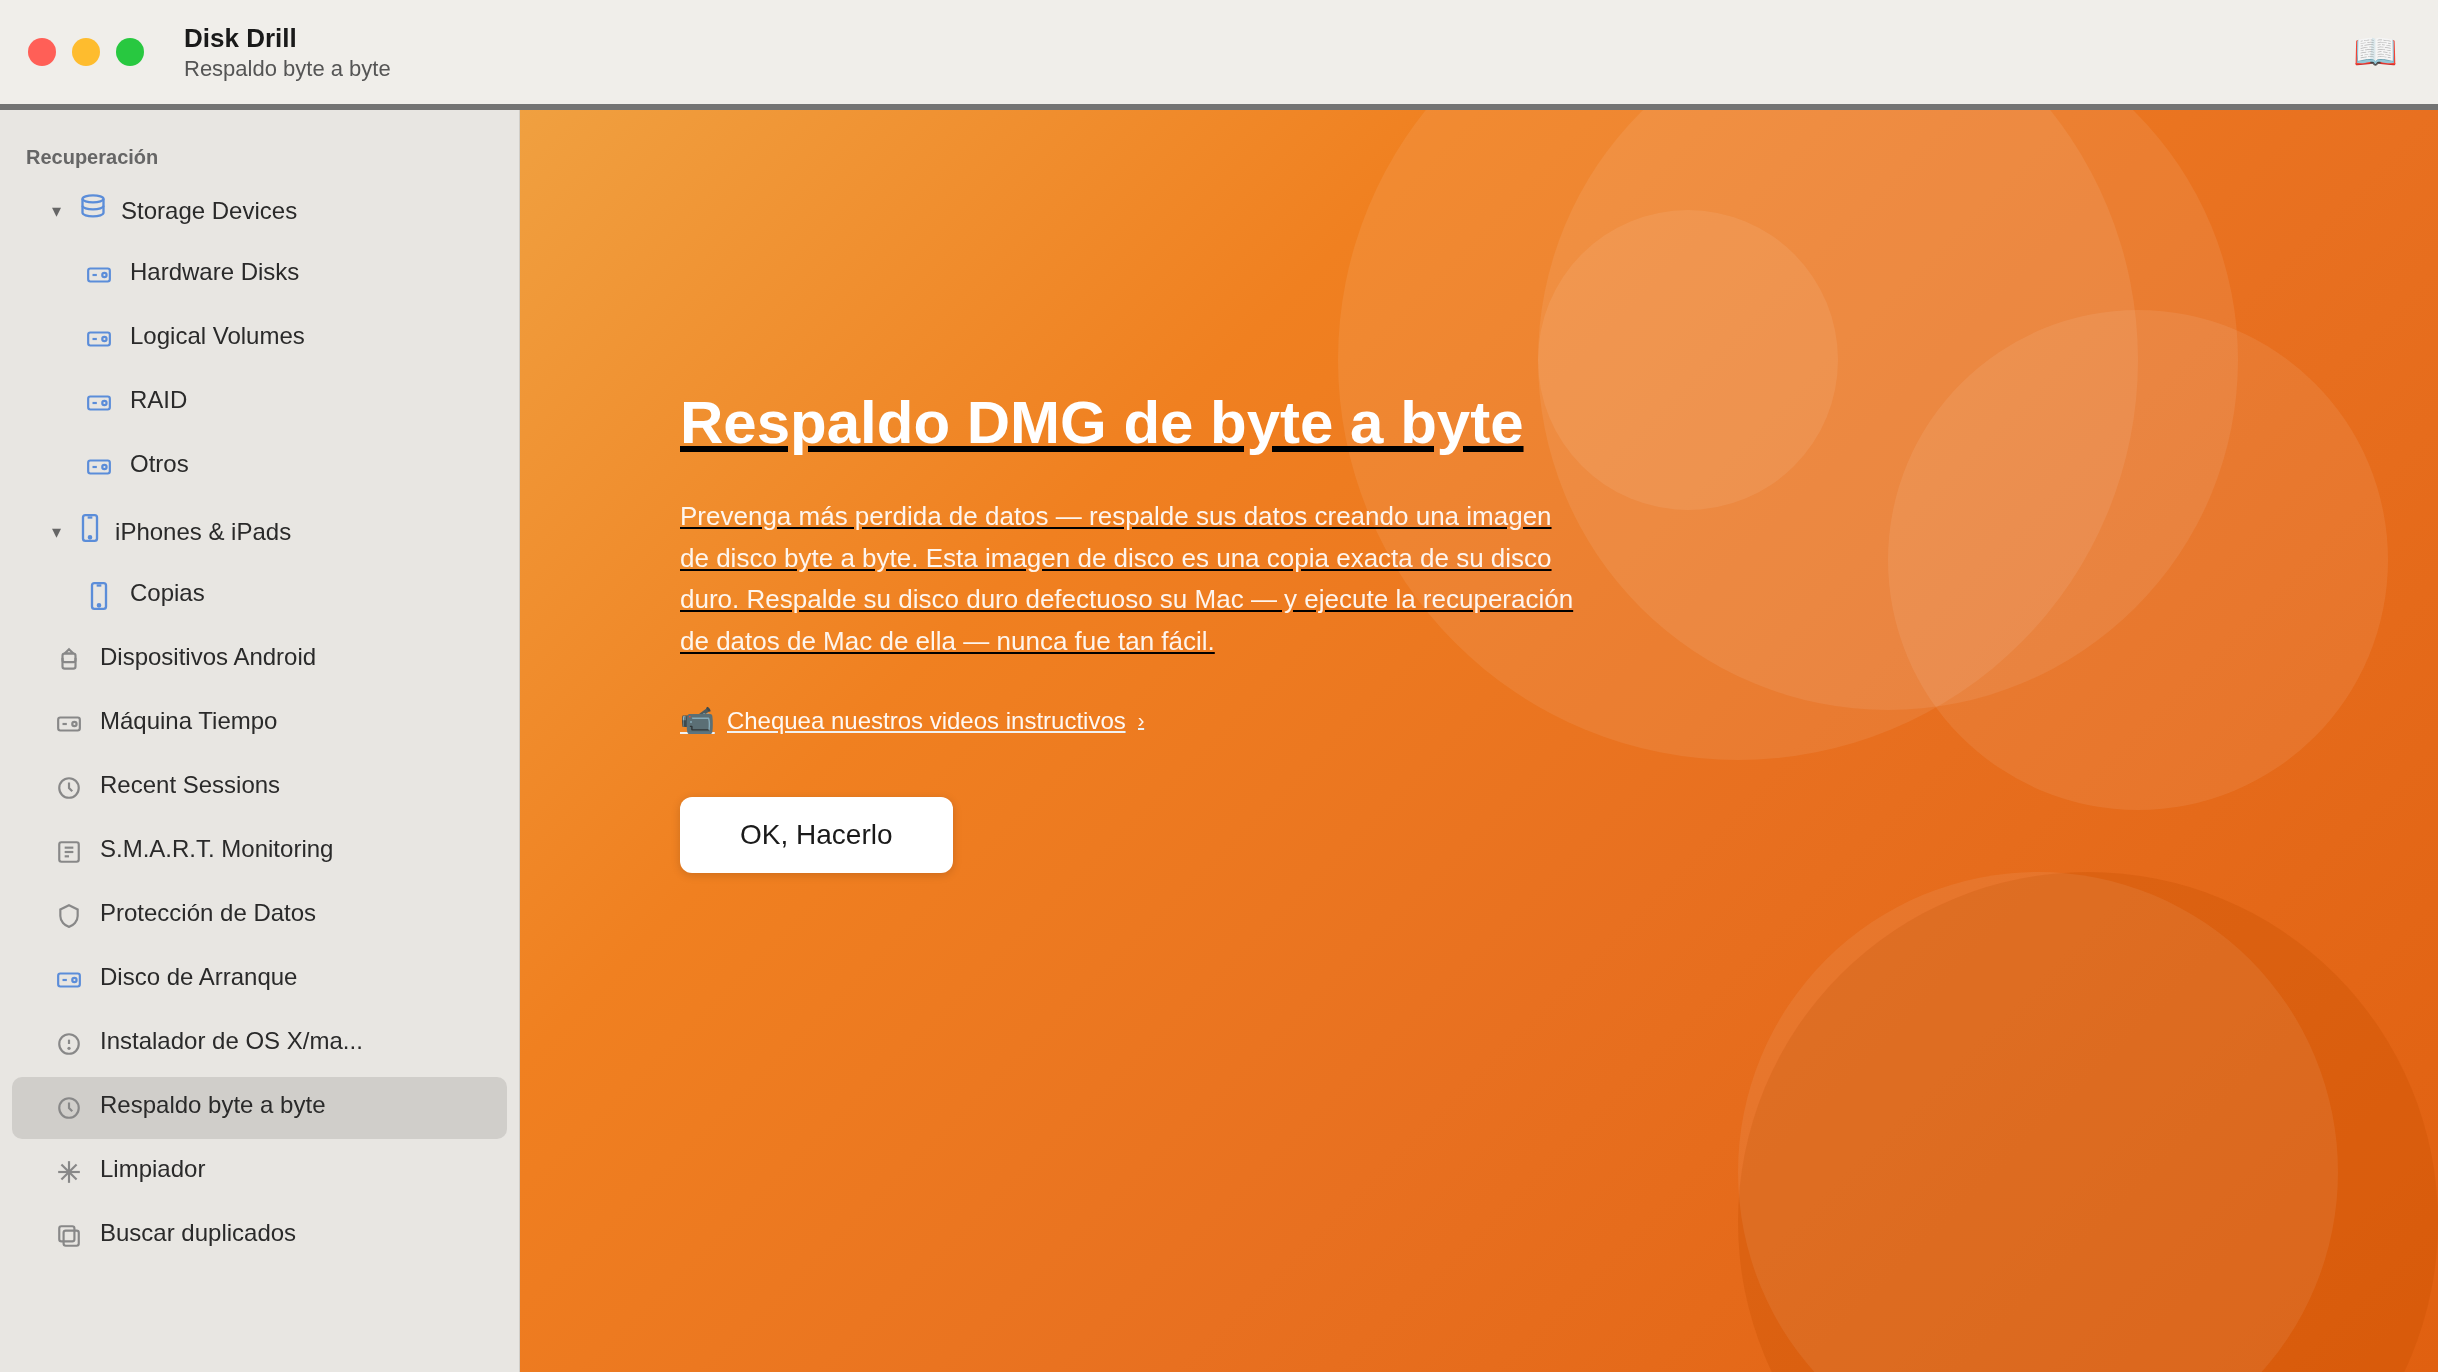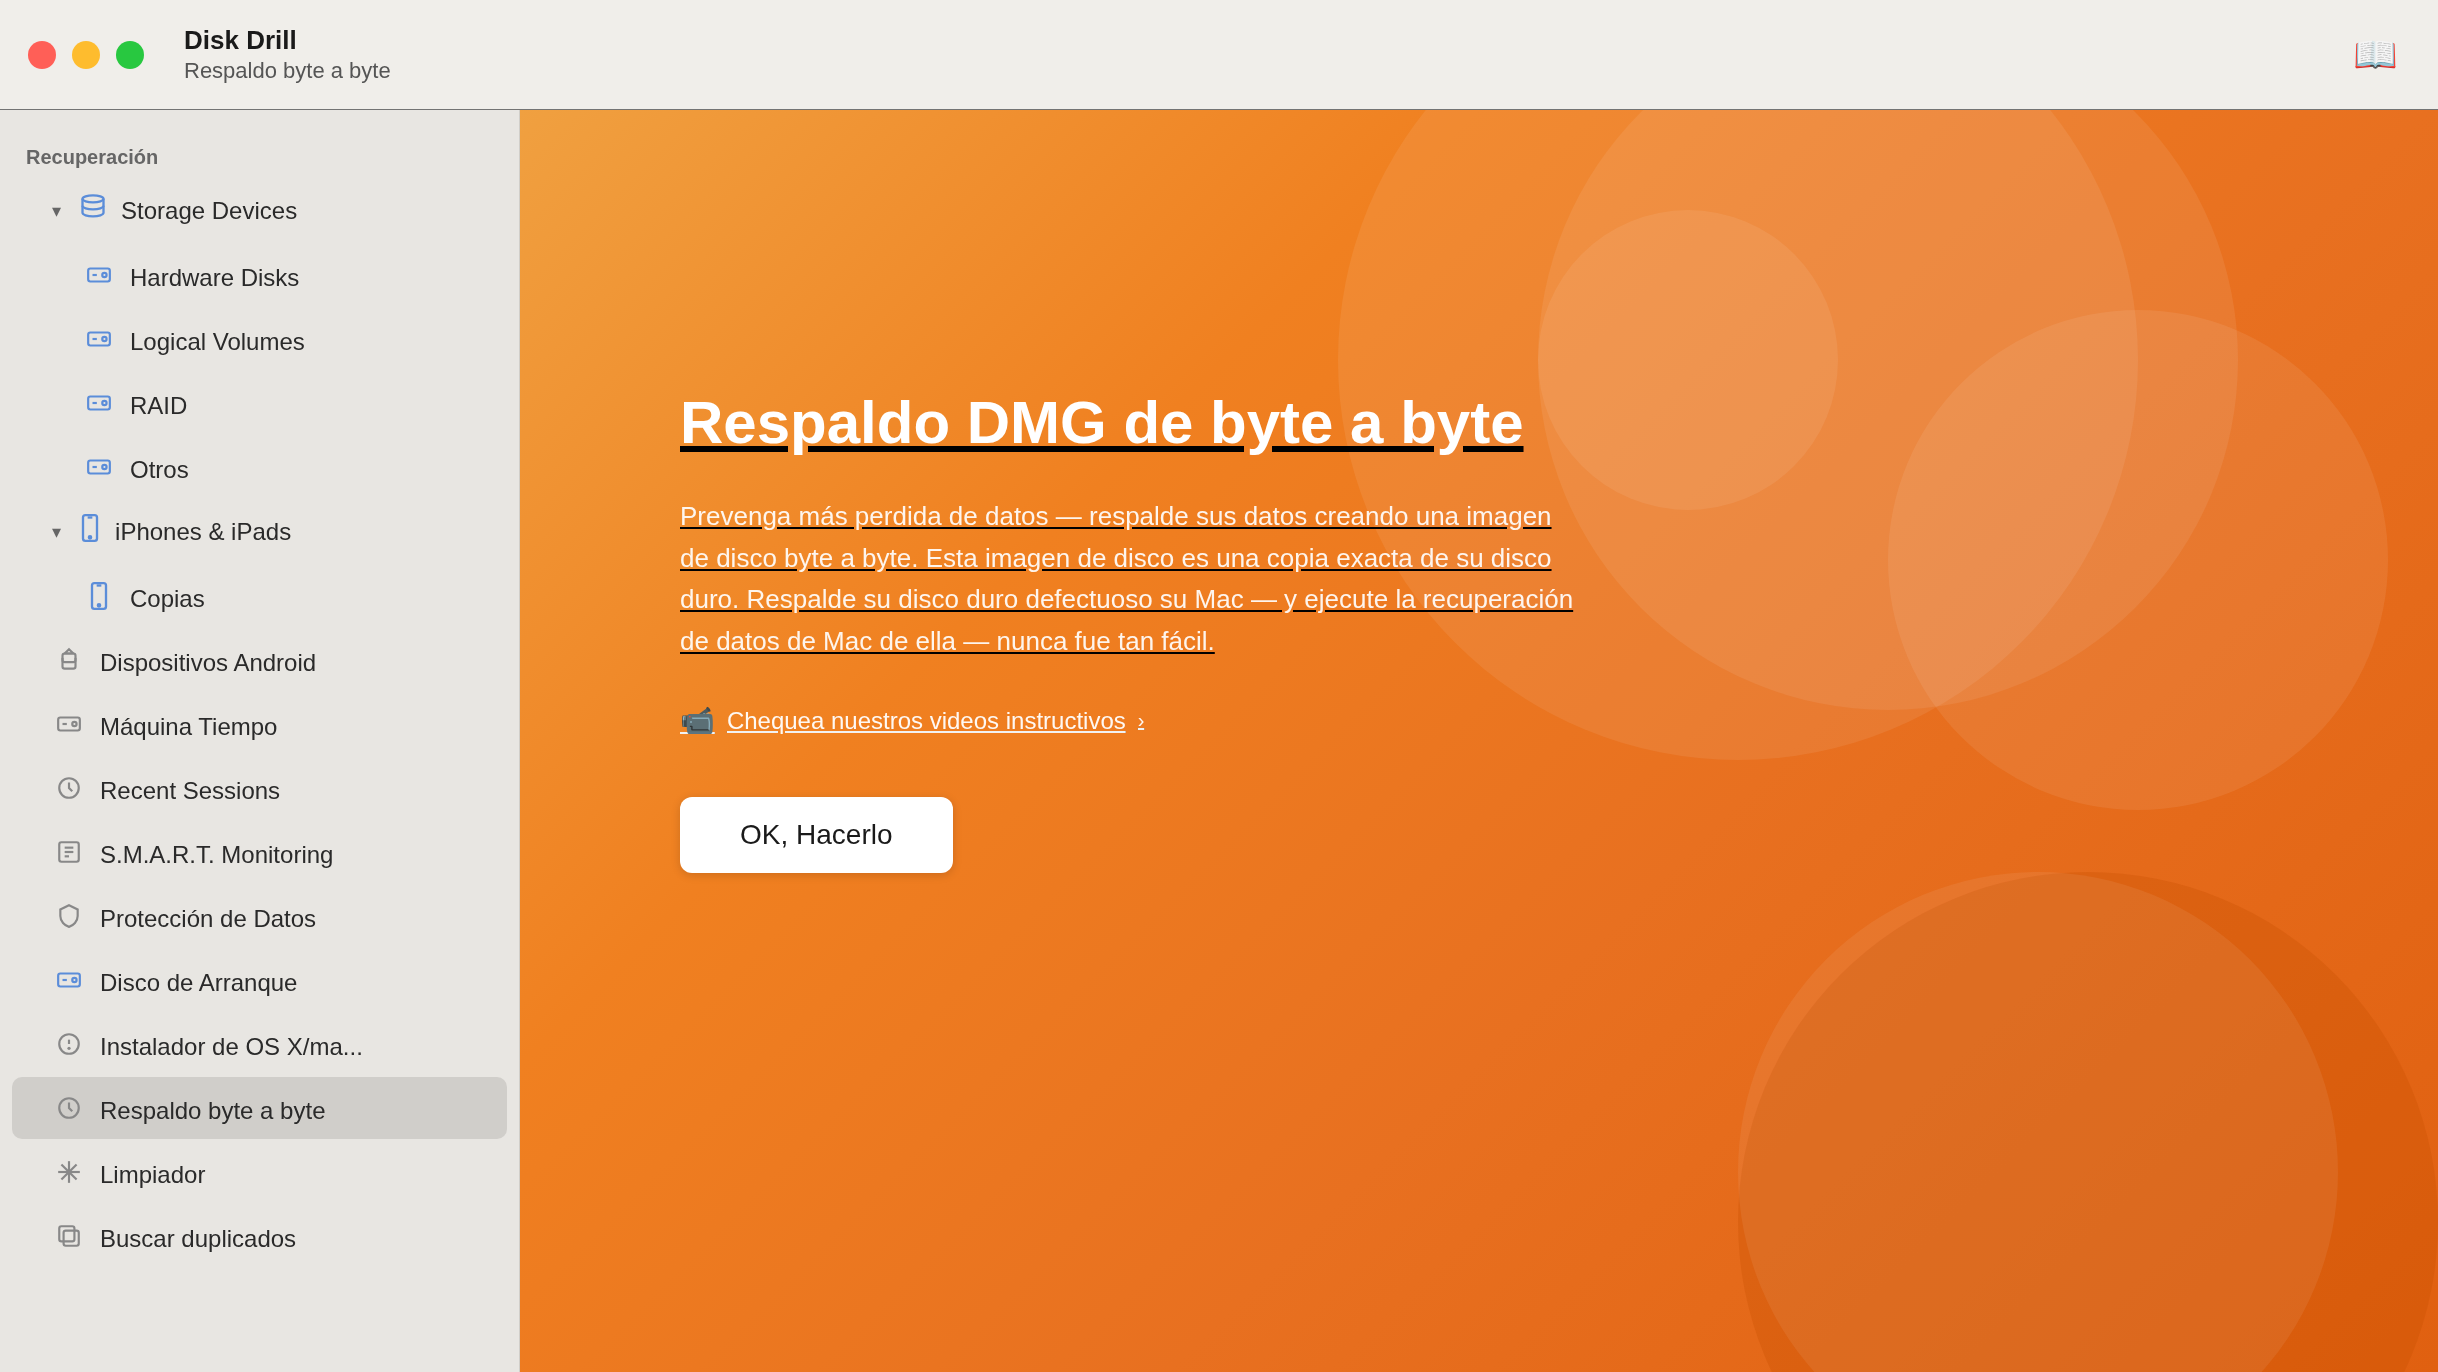--- a/index.html
+++ b/index.html
@@ -5,21 +5,21 @@
     * { margin: 0; padding: 0; box-sizing: border-box; }
     body { font-family: -apple-system, BlinkMacSystemFont, "SF Pro Text", "Helvetica Neue", sans-serif; width: 2438px; height: 1372px; display: flex; flex-direction: column; overflow: hidden; background: #e8e8e8; }
 
     
     .titlebar {
       height: 110px;
       background: #f0eeea;
       display: flex;
       align-items: center;
       padding: 0 28px;
-      border-bottom: 1px solid #737373;
+      border-bottom: 6px solid #737373;
       position: relative;
       flex-shrink: 0;
     }
     .traffic-lights {
       display: flex; gap: 16px; align-items: center; margin-right: 40px;
     }
     .traffic-light {
       width: 28px; height: 28px; border-radius: 50%;
     }
     .traffic-light.close { background: #ff5f57; }
@@ -54,21 +54,21 @@
       font-size: 20px;
       font-weight: 600;
       color: #666;
       padding: 16px 26px 8px;
       text-transform: none;
       letter-spacing: 0;
     }
 
     .sidebar-item {
       display: flex;
-      align-items: flex-end;
+      align-items: flex-start;
       padding: 14px 40px;
       cursor: pointer;
       font-size: 24px;
       color: #2a2a2a;
       border-radius: 10px;
       margin: 2px 12px;
       gap: 14px;
     }
     .sidebar-item.active { background: #d0ceca; }
 

